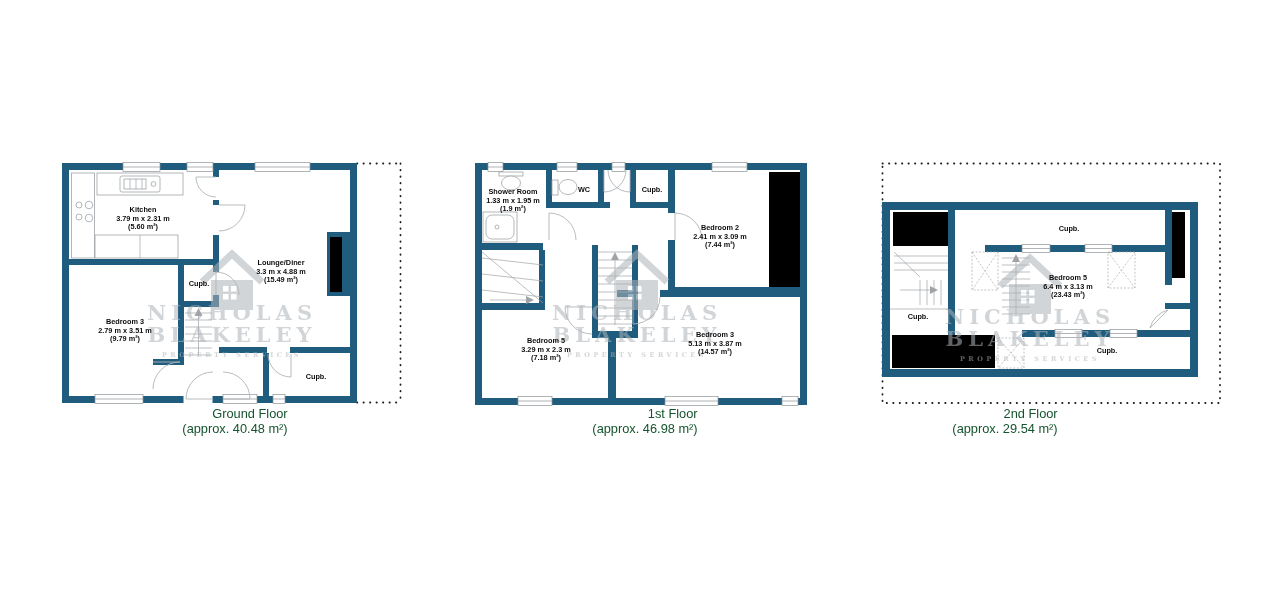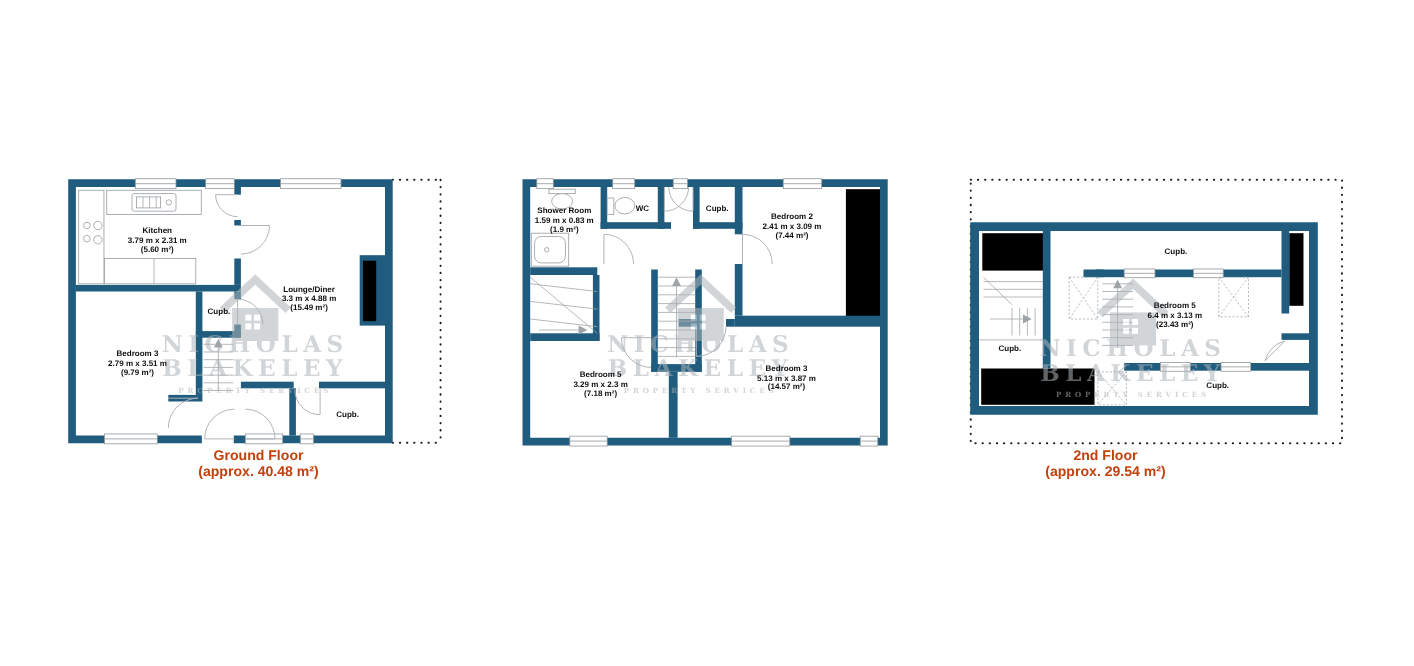--- a/index.html
+++ b/index.html
@@ -18,22 +18,22 @@
   .arrow{fill:#9FA4A8;}
   .wm{opacity:0.55;}
   .wm text{fill:#AEB4B8;font-family:"DejaVu Serif","Liberation Serif",serif;font-weight:bold;}
   .wm .big{font-size:21px;letter-spacing:5px;}
   .wm .small{font-size:6.5px;letter-spacing:3.5px;}
   .wm .house-roof{fill:none;stroke:#AEB4B8;stroke-width:7;}
   .wm .house-body{fill:#AEB4B8;}
   .wm .pane{fill:#fff;}
   .room-label{position:absolute;transform:translate(-50%,-50%);text-align:center;
               font-size:7.3px;font-weight:bold;line-height:1.18;color:#0d0d0d;white-space:nowrap;z-index:3;}
-  .floor-caption{position:absolute;transform:translateX(-50%);text-align:center;font-weight:bold;
-                 color:#c2410c;font-size:12.8px;line-height:1.16;white-space:nowrap;z-index:3;}
+  .floor-caption{position:absolute;transform:translateX(-50%);text-align:right;font-weight:normal;
+                 color:#14532d;font-size:12.8px;line-height:1.16;white-space:nowrap;z-index:3;}
 </style>
 </head>
 <body>
 
 <div class="stage">
 
 <svg width="1285" height="605" viewBox="0 0 1285 605">
 
   <g>
     <path class="dots" d="M357,163.5 H401 M400.5,163.5 V403 M357,402.5 H401"></path>
@@ -300,44 +300,48 @@
 <div class="room-label" style="left:316px;top:377px">
   <div>Cupb.</div>
 </div>
 <div class="floor-caption" style="left:235px;top:407px">
   <div>Ground Floor</div>
   <div>(approx. 40.48 m²)</div>
 </div>
 
 <div class="room-label" style="left:513px;top:201px">
   <div>Shower Room</div>
-  <div>1.59 m x 0.83 m</div>
+  <div>1.33 m x 1.95 m</div>
   <div>(1.9 m²)</div>
 </div>
 <div class="room-label" style="left:584px;top:190px">
   <div>WC</div>
 </div>
 <div class="room-label" style="left:652px;top:190px">
   <div>Cupb.</div>
 </div>
-<div class="room-label" style="left:720px;top:206px">
+<div class="room-label" style="left:720px;top:237px">
   <div>Bedroom 2</div>
   <div>2.41 m x 3.09 m</div>
   <div>(7.44 m²)</div>
 </div>
 <div class="room-label" style="left:546px;top:350px">
   <div>Bedroom 5</div>
   <div>3.29 m x 2.3 m</div>
   <div>(7.18 m²)</div>
 </div>
 <div class="room-label" style="left:715px;top:344px">
   <div>Bedroom 3</div>
   <div>5.13 m x 3.87 m</div>
   <div>(14.57 m²)</div>
 </div>
+<div class="floor-caption" style="left:645px;top:407px">
+  <div>1st Floor</div>
+  <div>(approx. 46.98 m²)</div>
+</div>
 
 <div class="room-label" style="left:1069px;top:229px">
   <div>Cupb.</div>
 </div>
 <div class="room-label" style="left:1068px;top:287px">
   <div>Bedroom 5</div>
   <div>6.4 m x 3.13 m</div>
   <div>(23.43 m²)</div>
 </div>
 <div class="room-label" style="left:918px;top:317px">

